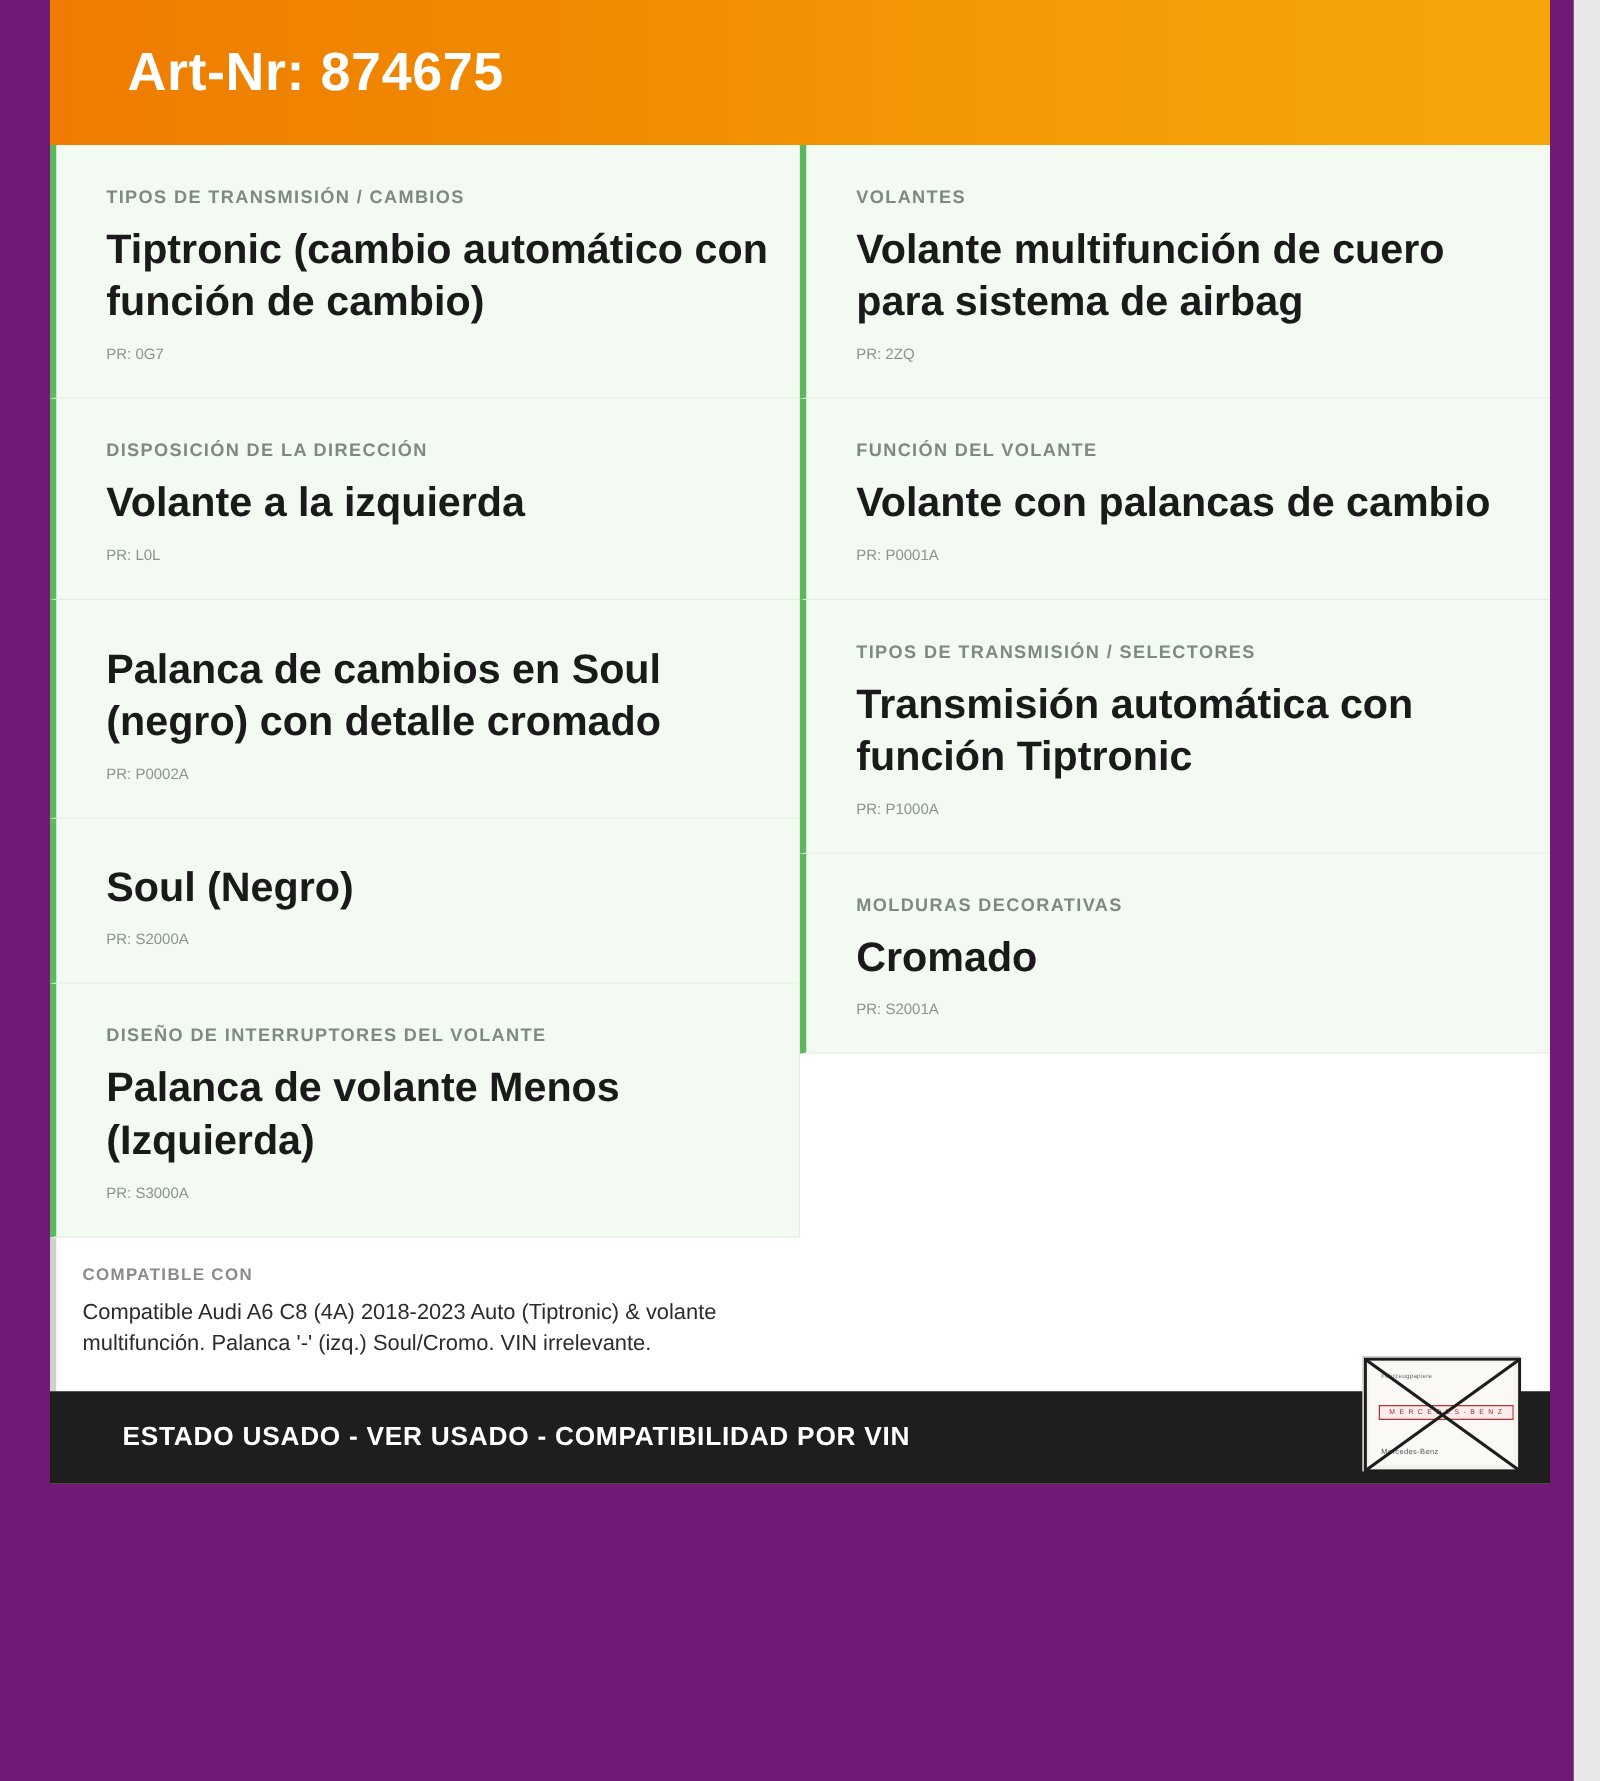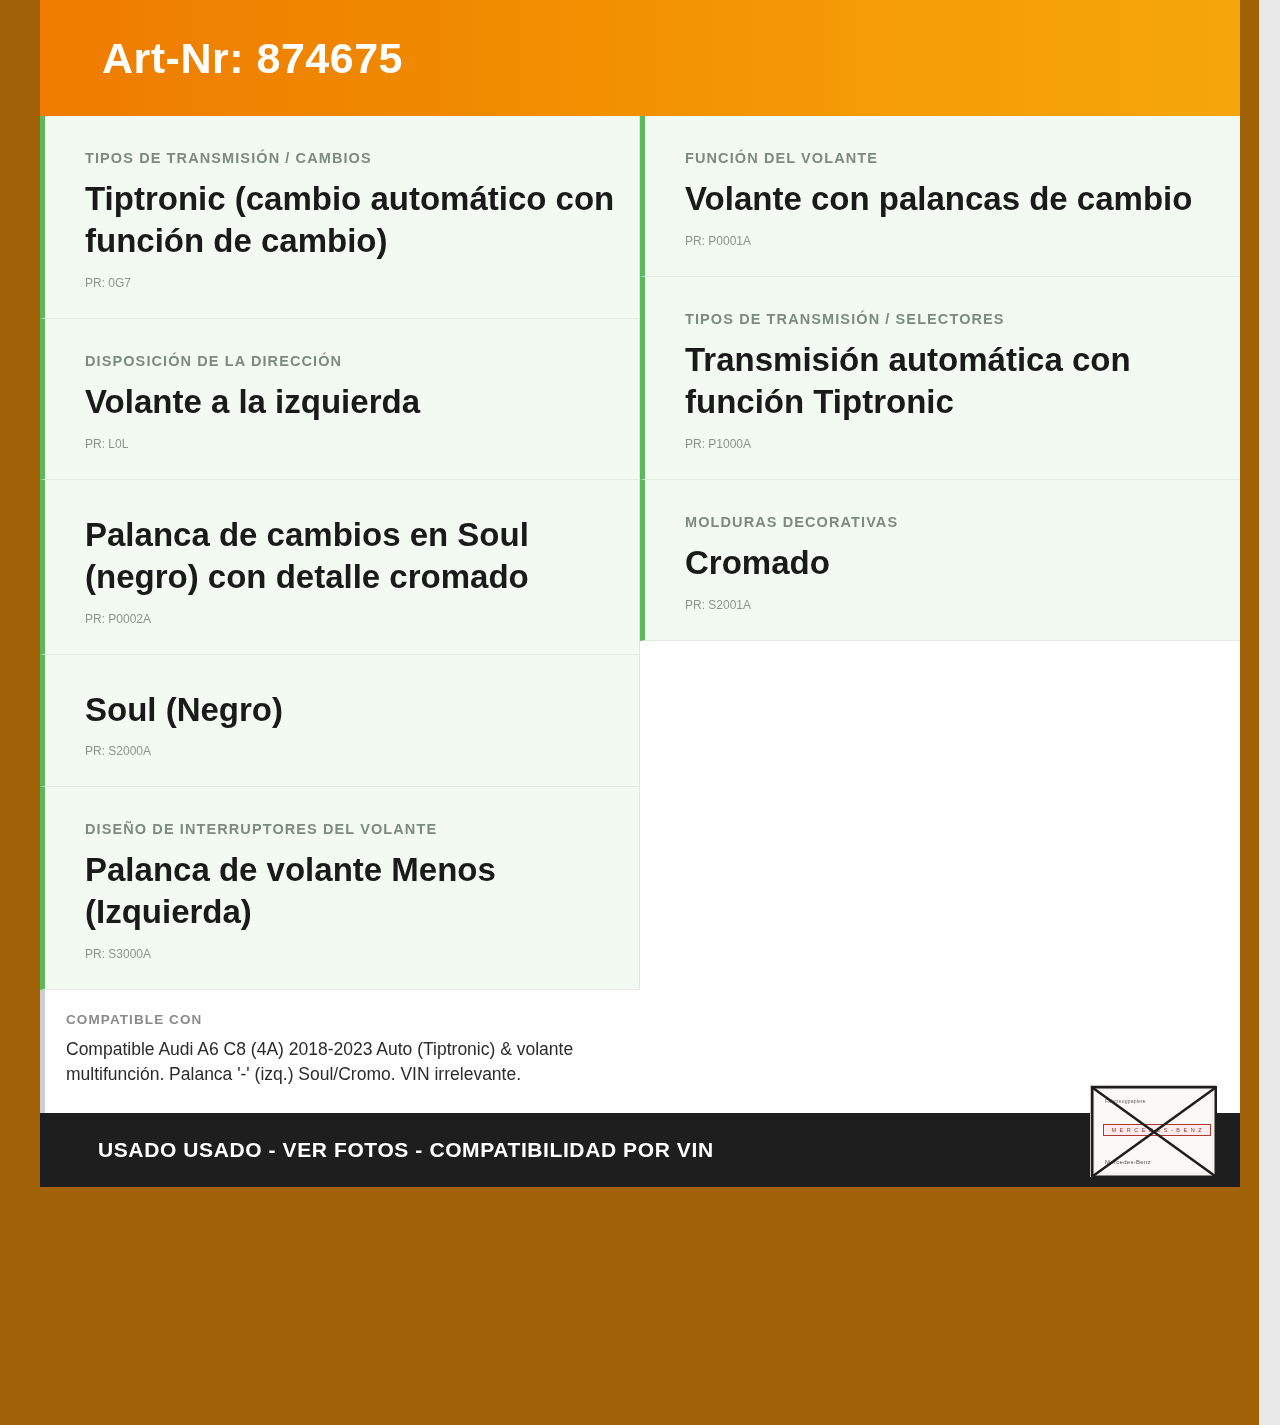--- a/index.html
+++ b/index.html
@@ -6,21 +6,21 @@
   html, body {
     margin: 0;
     padding: 0;
     background: #e8e8e8;
     font-family: "Liberation Sans", sans-serif;
   }
   .page {
     width: 1259px;
     min-height: 1425px;
     position: relative;
-    background: #a16207;
+    background: #701a75;
   }
   .sheet {
     position: absolute;
     left: 40px;
     top: 0;
     width: 1200px;
     background: #ffffff;
   }
   .header {
     background: linear-gradient(90deg, #ef7c00 0%, #f08a00 35%, #f59c06 70%, #f5a60a 100%);
@@ -209,20 +209,25 @@
 
         <div class="compat">
           <div class="label">Compatible con</div>
           <div class="text">Compatible Audi A6 C8 (4A) 2018-2023 Auto (Tiptronic) &amp; volante multifunción. Palanca '-' (izq.) Soul/Cromo. VIN irrelevante.</div>
         </div>
 
       </div>
 
       <div class="col">
 
+        <div class="card">
+          <div class="label">Volantes</div>
+          <div class="value">Volante multifunción de cuero para sistema de airbag</div>
+          <div class="pr">PR: 2ZQ</div>
+        </div>
 
         <div class="card">
           <div class="label">Función del volante</div>
           <div class="value">Volante con palancas de cambio</div>
           <div class="pr">PR: P0001A</div>
         </div>
 
         <div class="card">
           <div class="label">Tipos de transmisión / Selectores</div>
           <div class="value">Transmisión automática con función Tiptronic</div>
@@ -235,21 +240,21 @@
           <div class="pr">PR: S2001A</div>
         </div>
 
         <div class="card blank" style="height:240px"></div>
 
       </div>
 
     </div>
 
     <div class="footer">
-      <div class="ftext">USADO USADO - VER FOTOS - COMPATIBILIDAD POR VIN</div>
+      <div class="ftext">ESTADO USADO - VER USADO - COMPATIBILIDAD POR VIN</div>
 
       <div class="stamp">
         <div class="inner">
           <div class="lines">Fahrzeugpapiere</div>
           <div class="band">M E R C E D E S - B E N Z</div>
           <div class="brand">Mercedes-Benz</div>
         </div>
         <div class="env">
           <svg width="126" height="92" viewBox="0 0 126 92">
             <path d="M2 2 L124 90" stroke="#1d1d1d" stroke-width="2.5" fill="none"></path>

